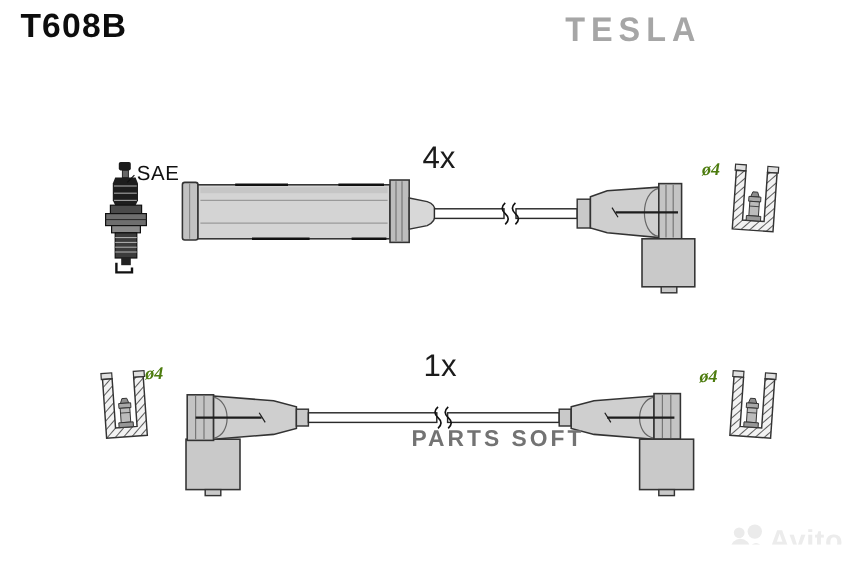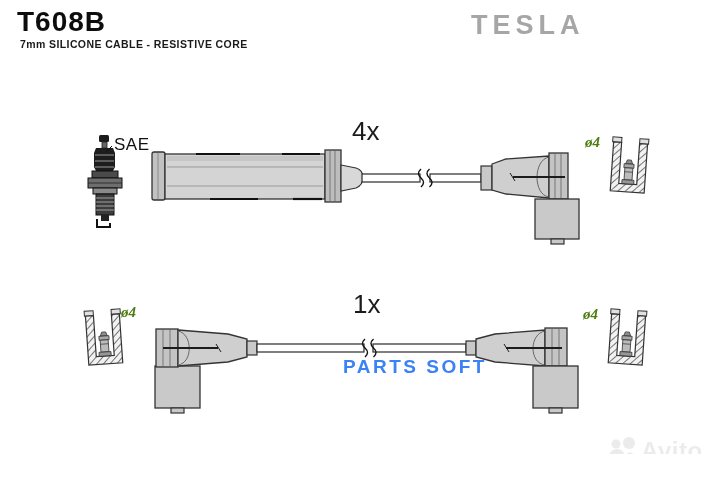--- a/index.html
+++ b/index.html
@@ -12,21 +12,21 @@
   .part-desc{left:20px;top:38px;font-size:10.5px;letter-spacing:0.4px;color:#1a1a1a;font-weight:bold;}
   .brand{left:471px;top:10px;font-size:27px;font-weight:bold;letter-spacing:5px;color:#a6a6a6;transform:scaleY(1.05);}
   .qty{font-size:26px;color:#1b1b1b;}
   .qty-4x{left:352px;top:116px;text-align:right;}
   .qty-1x{left:353px;top:289px;text-align:center;}
   .sae{left:114px;top:135px;font-size:17px;font-weight:normal;letter-spacing:0.5px;color:#111;}
   .dia{font-family:"Liberation Serif", serif;font-style:italic;font-weight:bold;font-size:15px;color:#4d7c0f;}
   .dia-r1{left:585px;top:134px;}
   .dia-l2{left:121px;top:304px;}
   .dia-r2{left:583px;top:306px;}
-  .parts-soft{left:343px;top:356px;font-size:19px;font-weight:bold;letter-spacing:2.5px;color:#3b82f6;}
+  .parts-soft{left:343px;top:356px;font-size:19px;font-weight:bold;letter-spacing:2.5px;color:#737373;}
   .avito{left:608px;top:436px;display:flex;align-items:center;gap:3px;}
   .avito-text{font-size:24px;font-weight:bold;color:#ececec;letter-spacing:0.5px;}
   svg.art{position:absolute;left:0;top:0;}
 </style>
 </head>
 <body>
 
 <div class="stage">
 
   <svg class="art" width="720" height="480" viewBox="0 0 720 480">
@@ -142,21 +142,20 @@
       <line x1="504" y1="344" x2="509" y2="352" stroke="#1d1d1d" stroke-width="1"></line>
       <rect x="533" y="366" width="45" height="42" fill="#c9c9c9" stroke="#333" stroke-width="1.3"></rect>
       <rect x="549" y="408" width="13" height="5" fill="#c9c9c9" stroke="#333" stroke-width="1.2"></rect>
     </g>
 
     <use href="#cupdef" transform="translate(86,308) rotate(-4,18,30)"></use>
     <use href="#cupdef" transform="translate(609,308) rotate(4,18,30)"></use>
   </svg>
 
   <div class="abs part-number">T608B</div>
-  <div class="abs part-desc">7mm SILICONE CABLE - RESISTIVE CORE</div>
   <div class="abs brand">TESLA</div>
 
   <div class="abs sae">SAE</div>
   <div class="abs qty qty-4x">4x</div>
   <div class="abs dia dia-r1">ø4</div>
   <div class="abs qty qty-1x">1x</div>
   <div class="abs dia dia-l2">ø4</div>
   <div class="abs dia dia-r2">ø4</div>
 
   <div class="abs parts-soft">PARTS SOFT</div>

